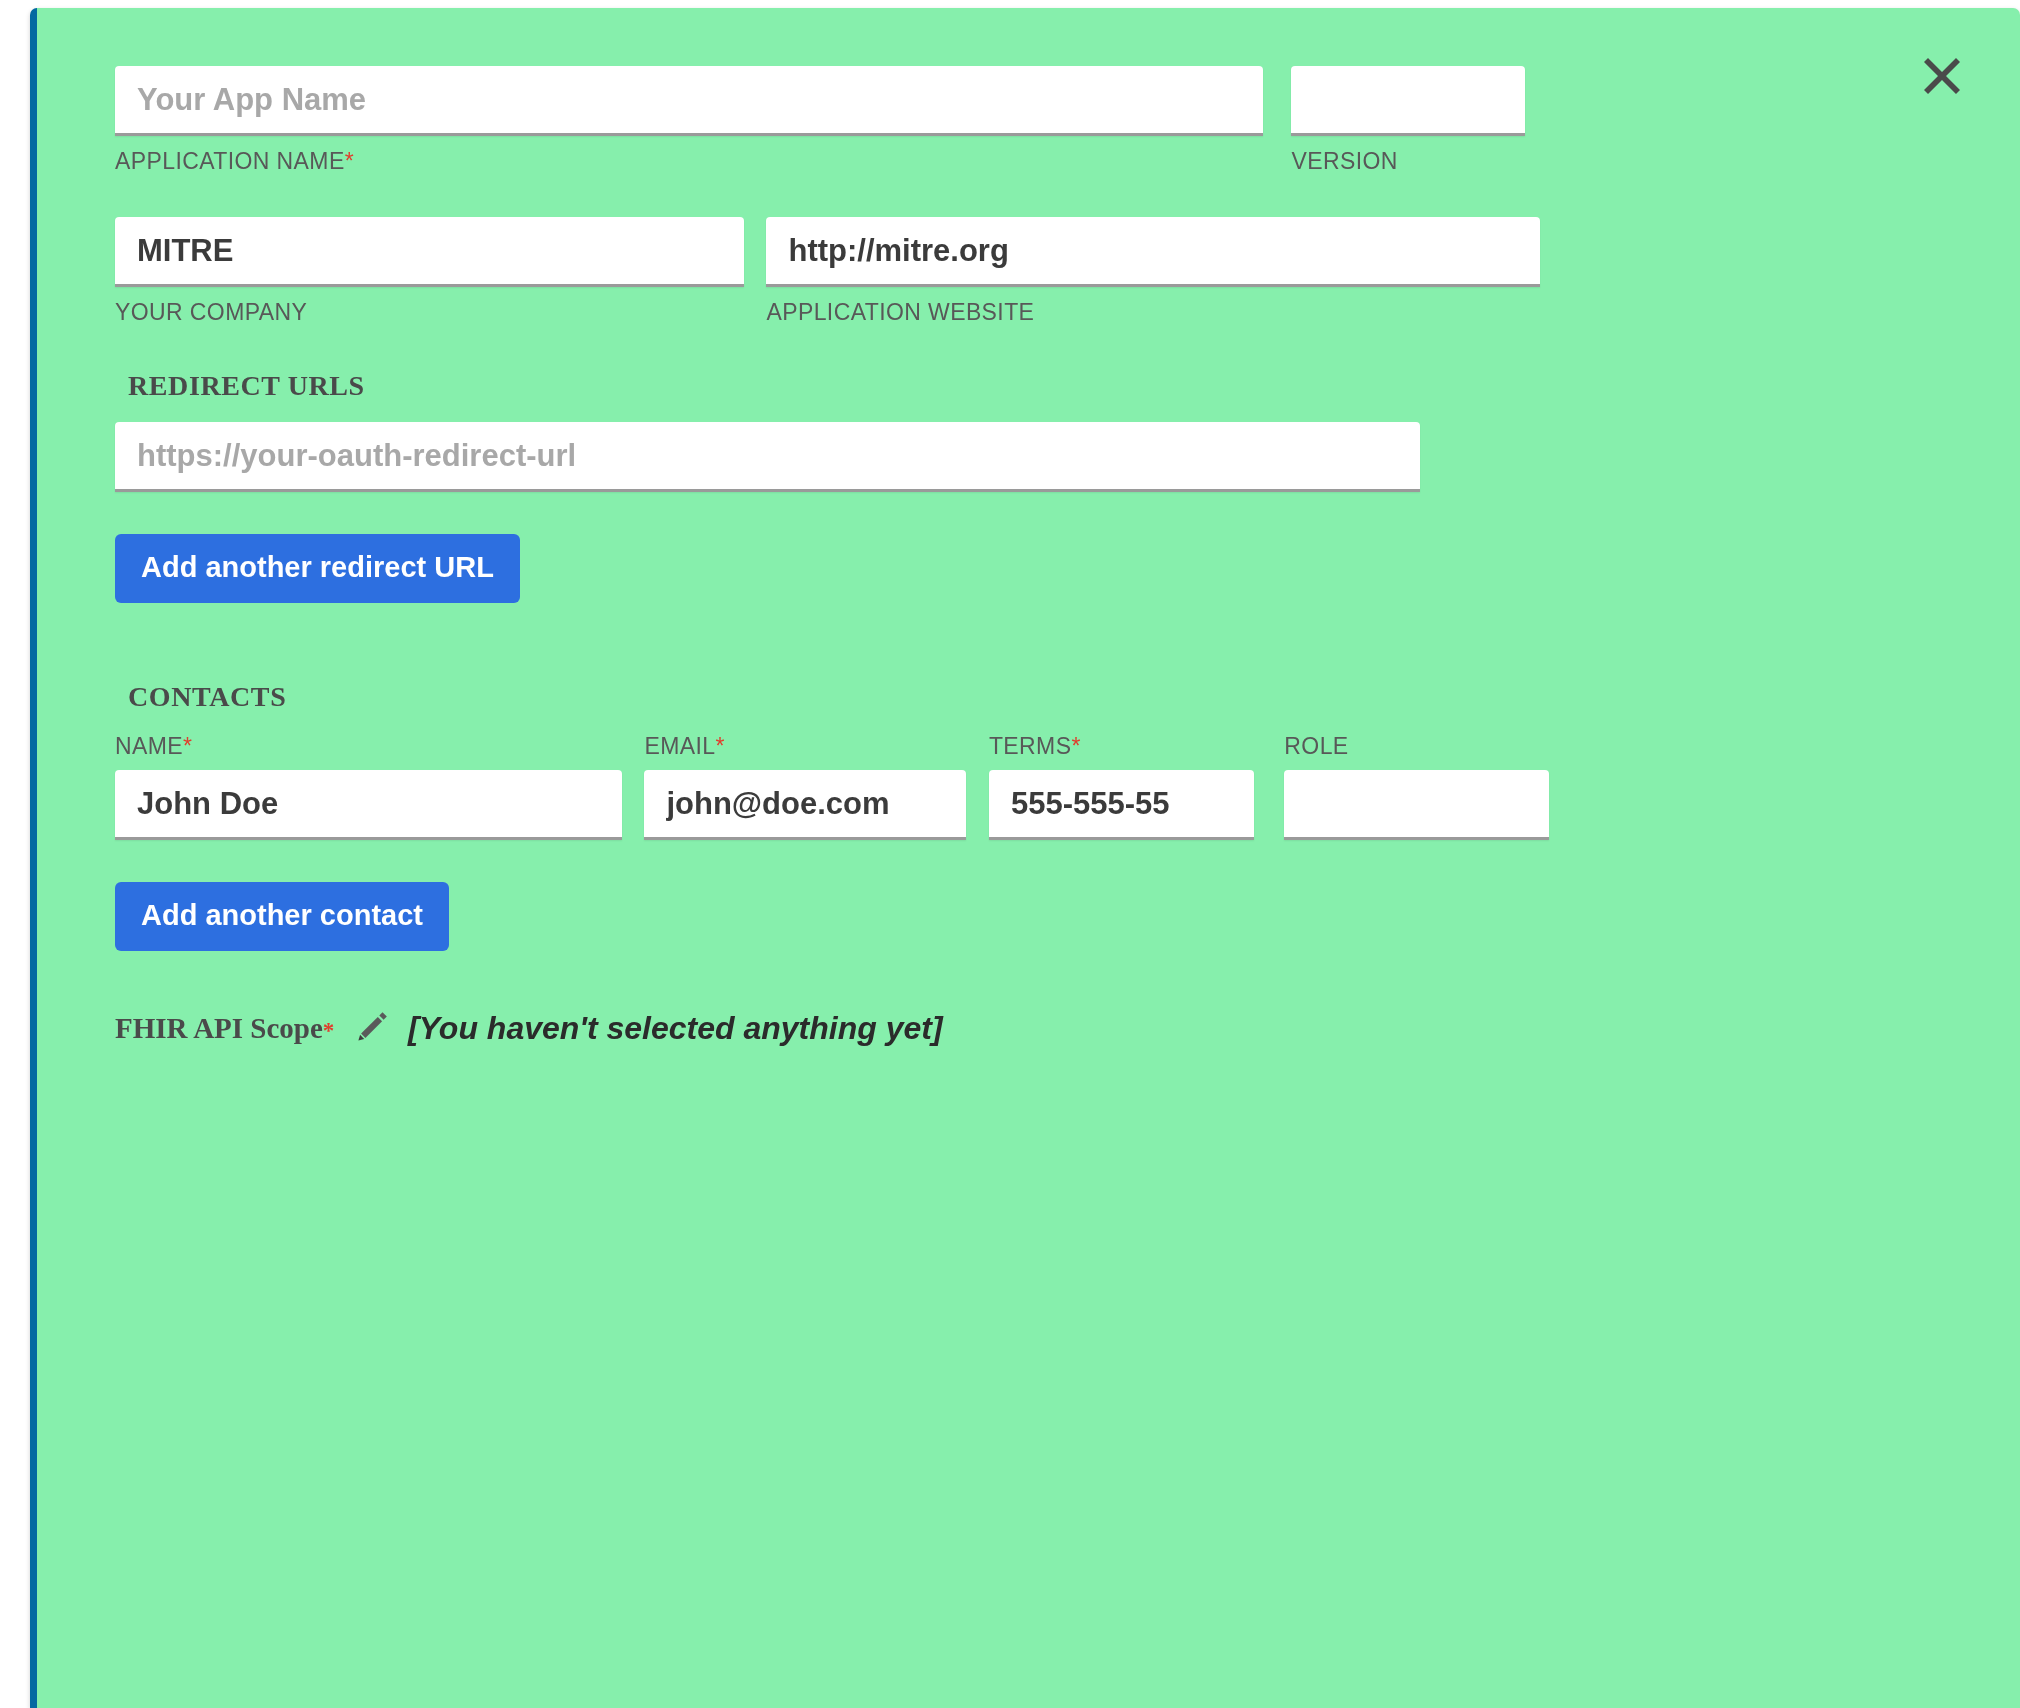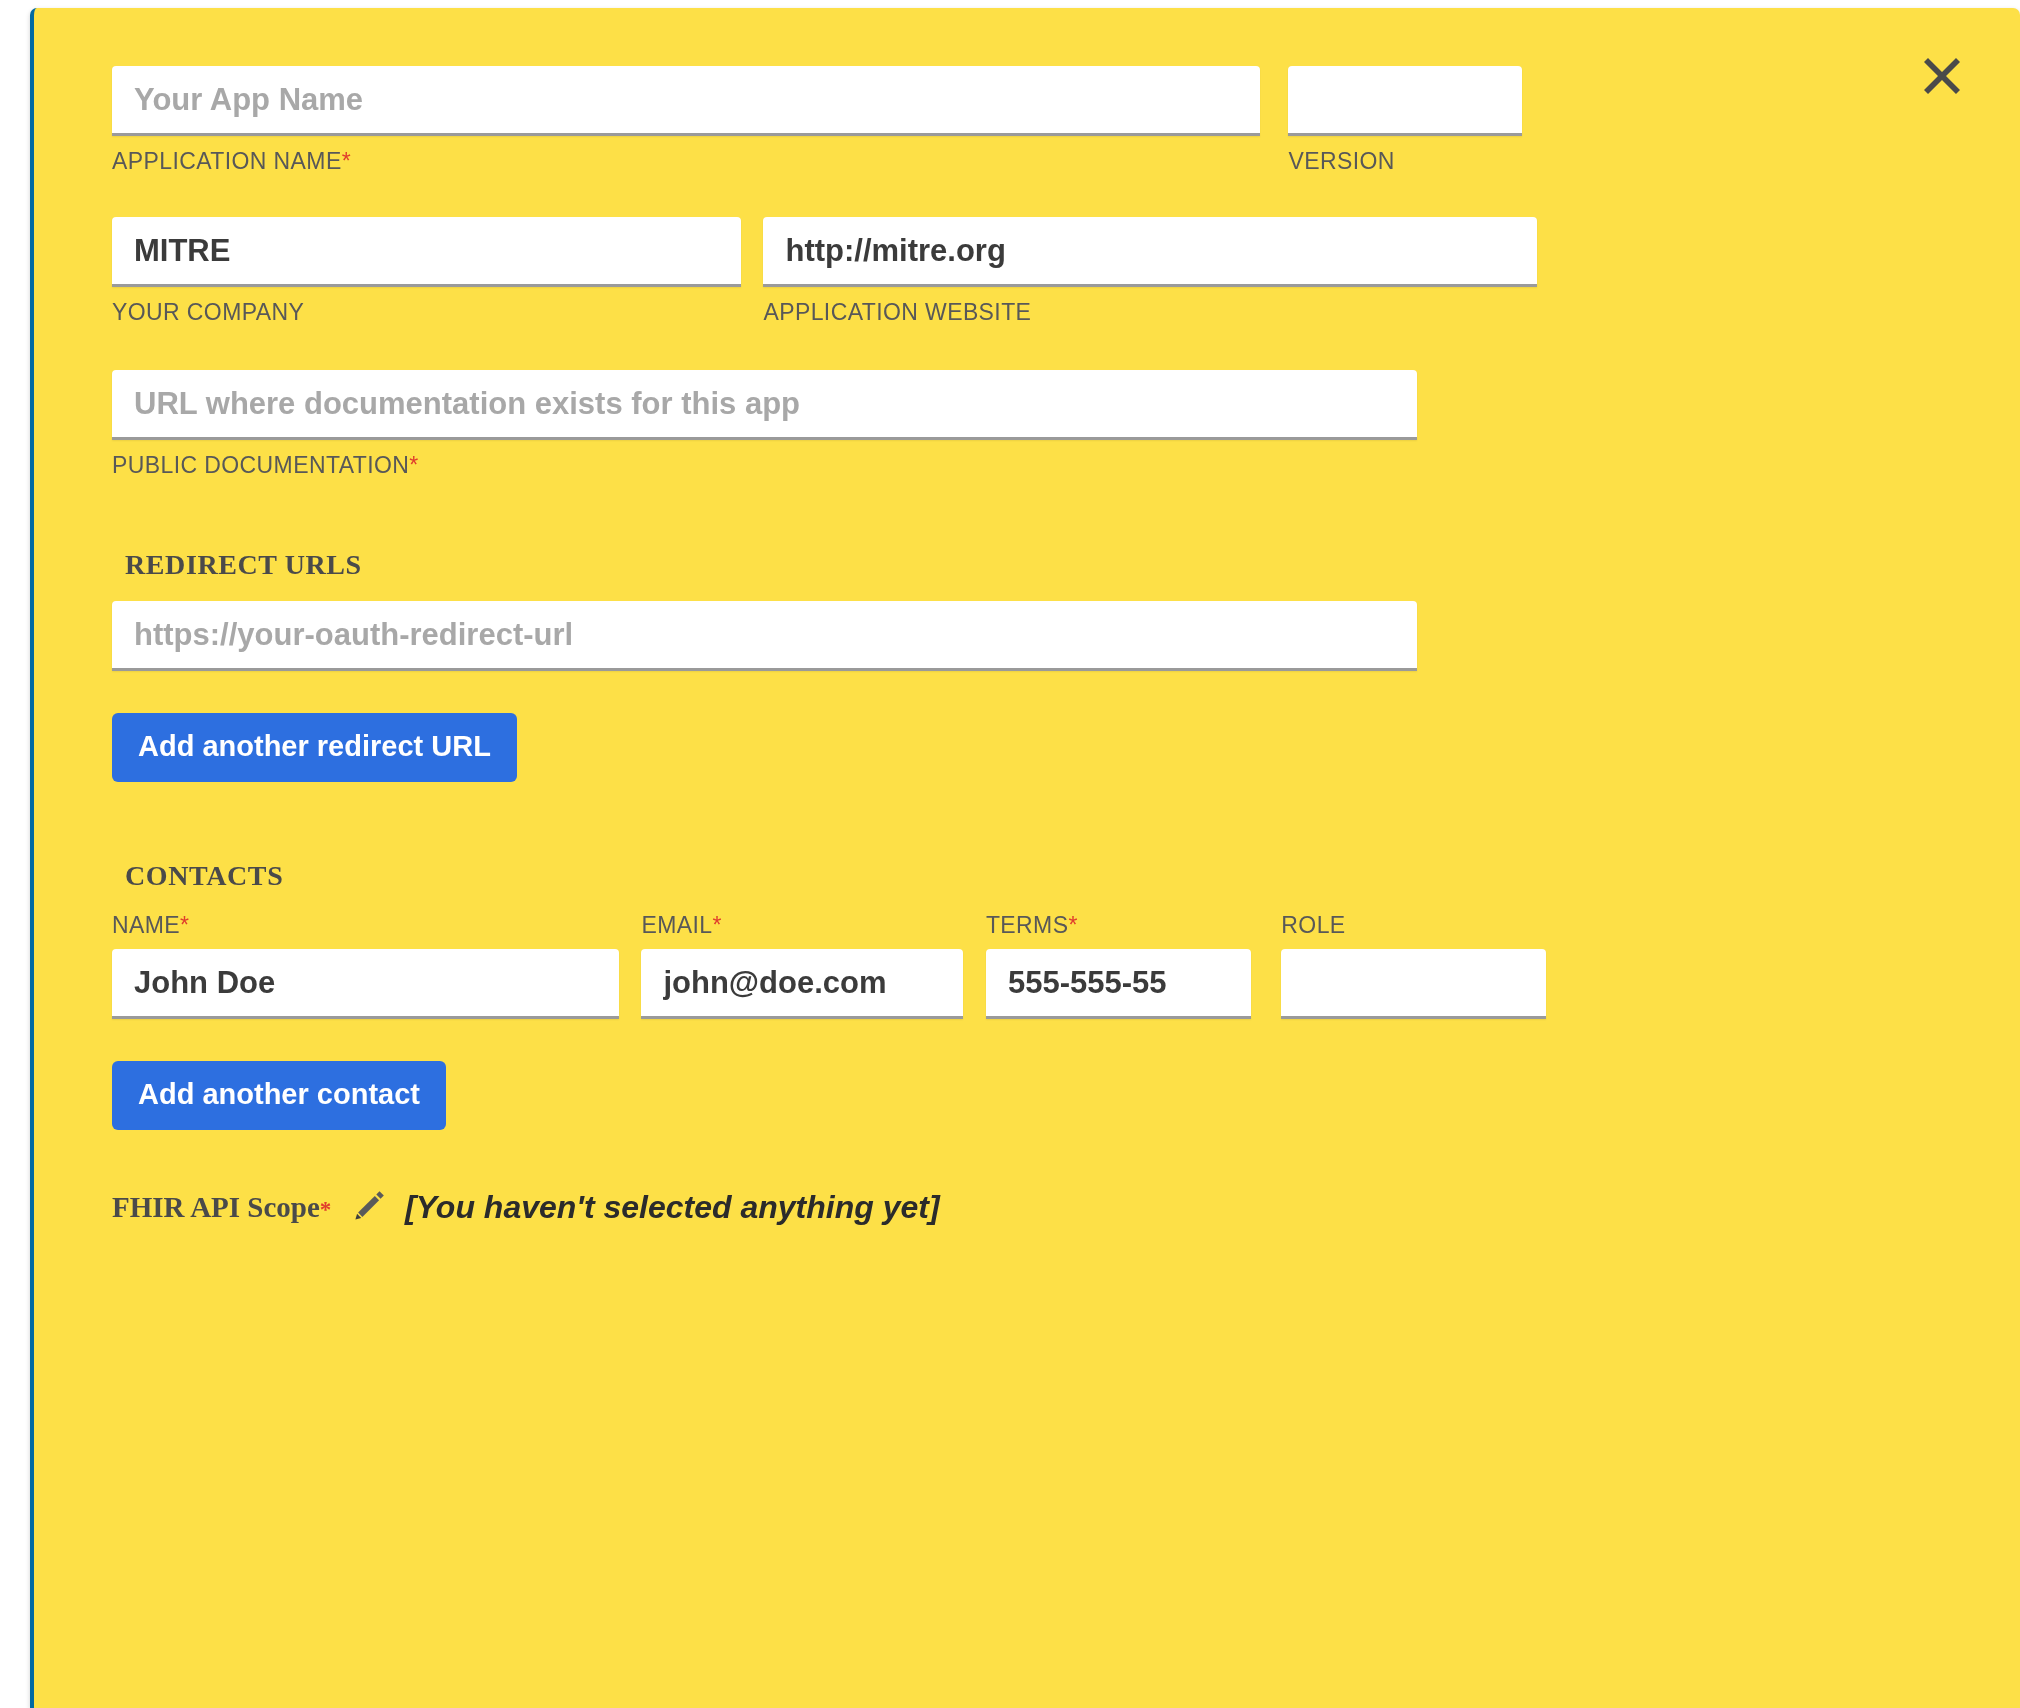--- a/index.html
+++ b/index.html
@@ -18,22 +18,22 @@
     overflow: hidden;
   }
 
   
   .modal {
     position: absolute;
     left: 30px;
     top: 8px;
     width: 1990px;
     height: 1700px;
-    background: #fde047;
-    border-left: 4px solid #0369a1;
+    background: #86efac;
+    border-left: 7px solid #0369a1;
     border-radius: 7px 7px 0 0;
     box-shadow: 0 2px 5px rgba(0,0,0,0.18);
     overflow: hidden;
   }
 
   
   .close-btn {
     position: absolute;
     right: 48px;
     top: 40px;
@@ -218,28 +218,20 @@
         </div>
         <div class="field f-website">
           <input class="fld-input" type="text" placeholder="" value="http://mitre.org" style="">
           <span class="fld-label">
             <span>APPLICATION WEBSITE</span><span class="req"></span>
           </span>
         </div>
       </div>
 
       
-      <div class="row row-3">
-        <div class="field f-docs">
-          <input class="fld-input" type="text" placeholder="URL where documentation exists for this app" value="" style="">
-          <span class="fld-label">
-            <span>PUBLIC DOCUMENTATION</span><span class="req">*</span>
-          </span>
-        </div>
-      </div>
 
       
       <div class="section-head">REDIRECT URLS</div>
       <div class="field f-redirect">
         <input class="fld-input" type="text" placeholder="https://your-oauth-redirect-url" value="" style="">
       </div>
       <button class="btn-blue">Add another redirect URL</button>
 
       <div class="spacer-lg"></div>
 

